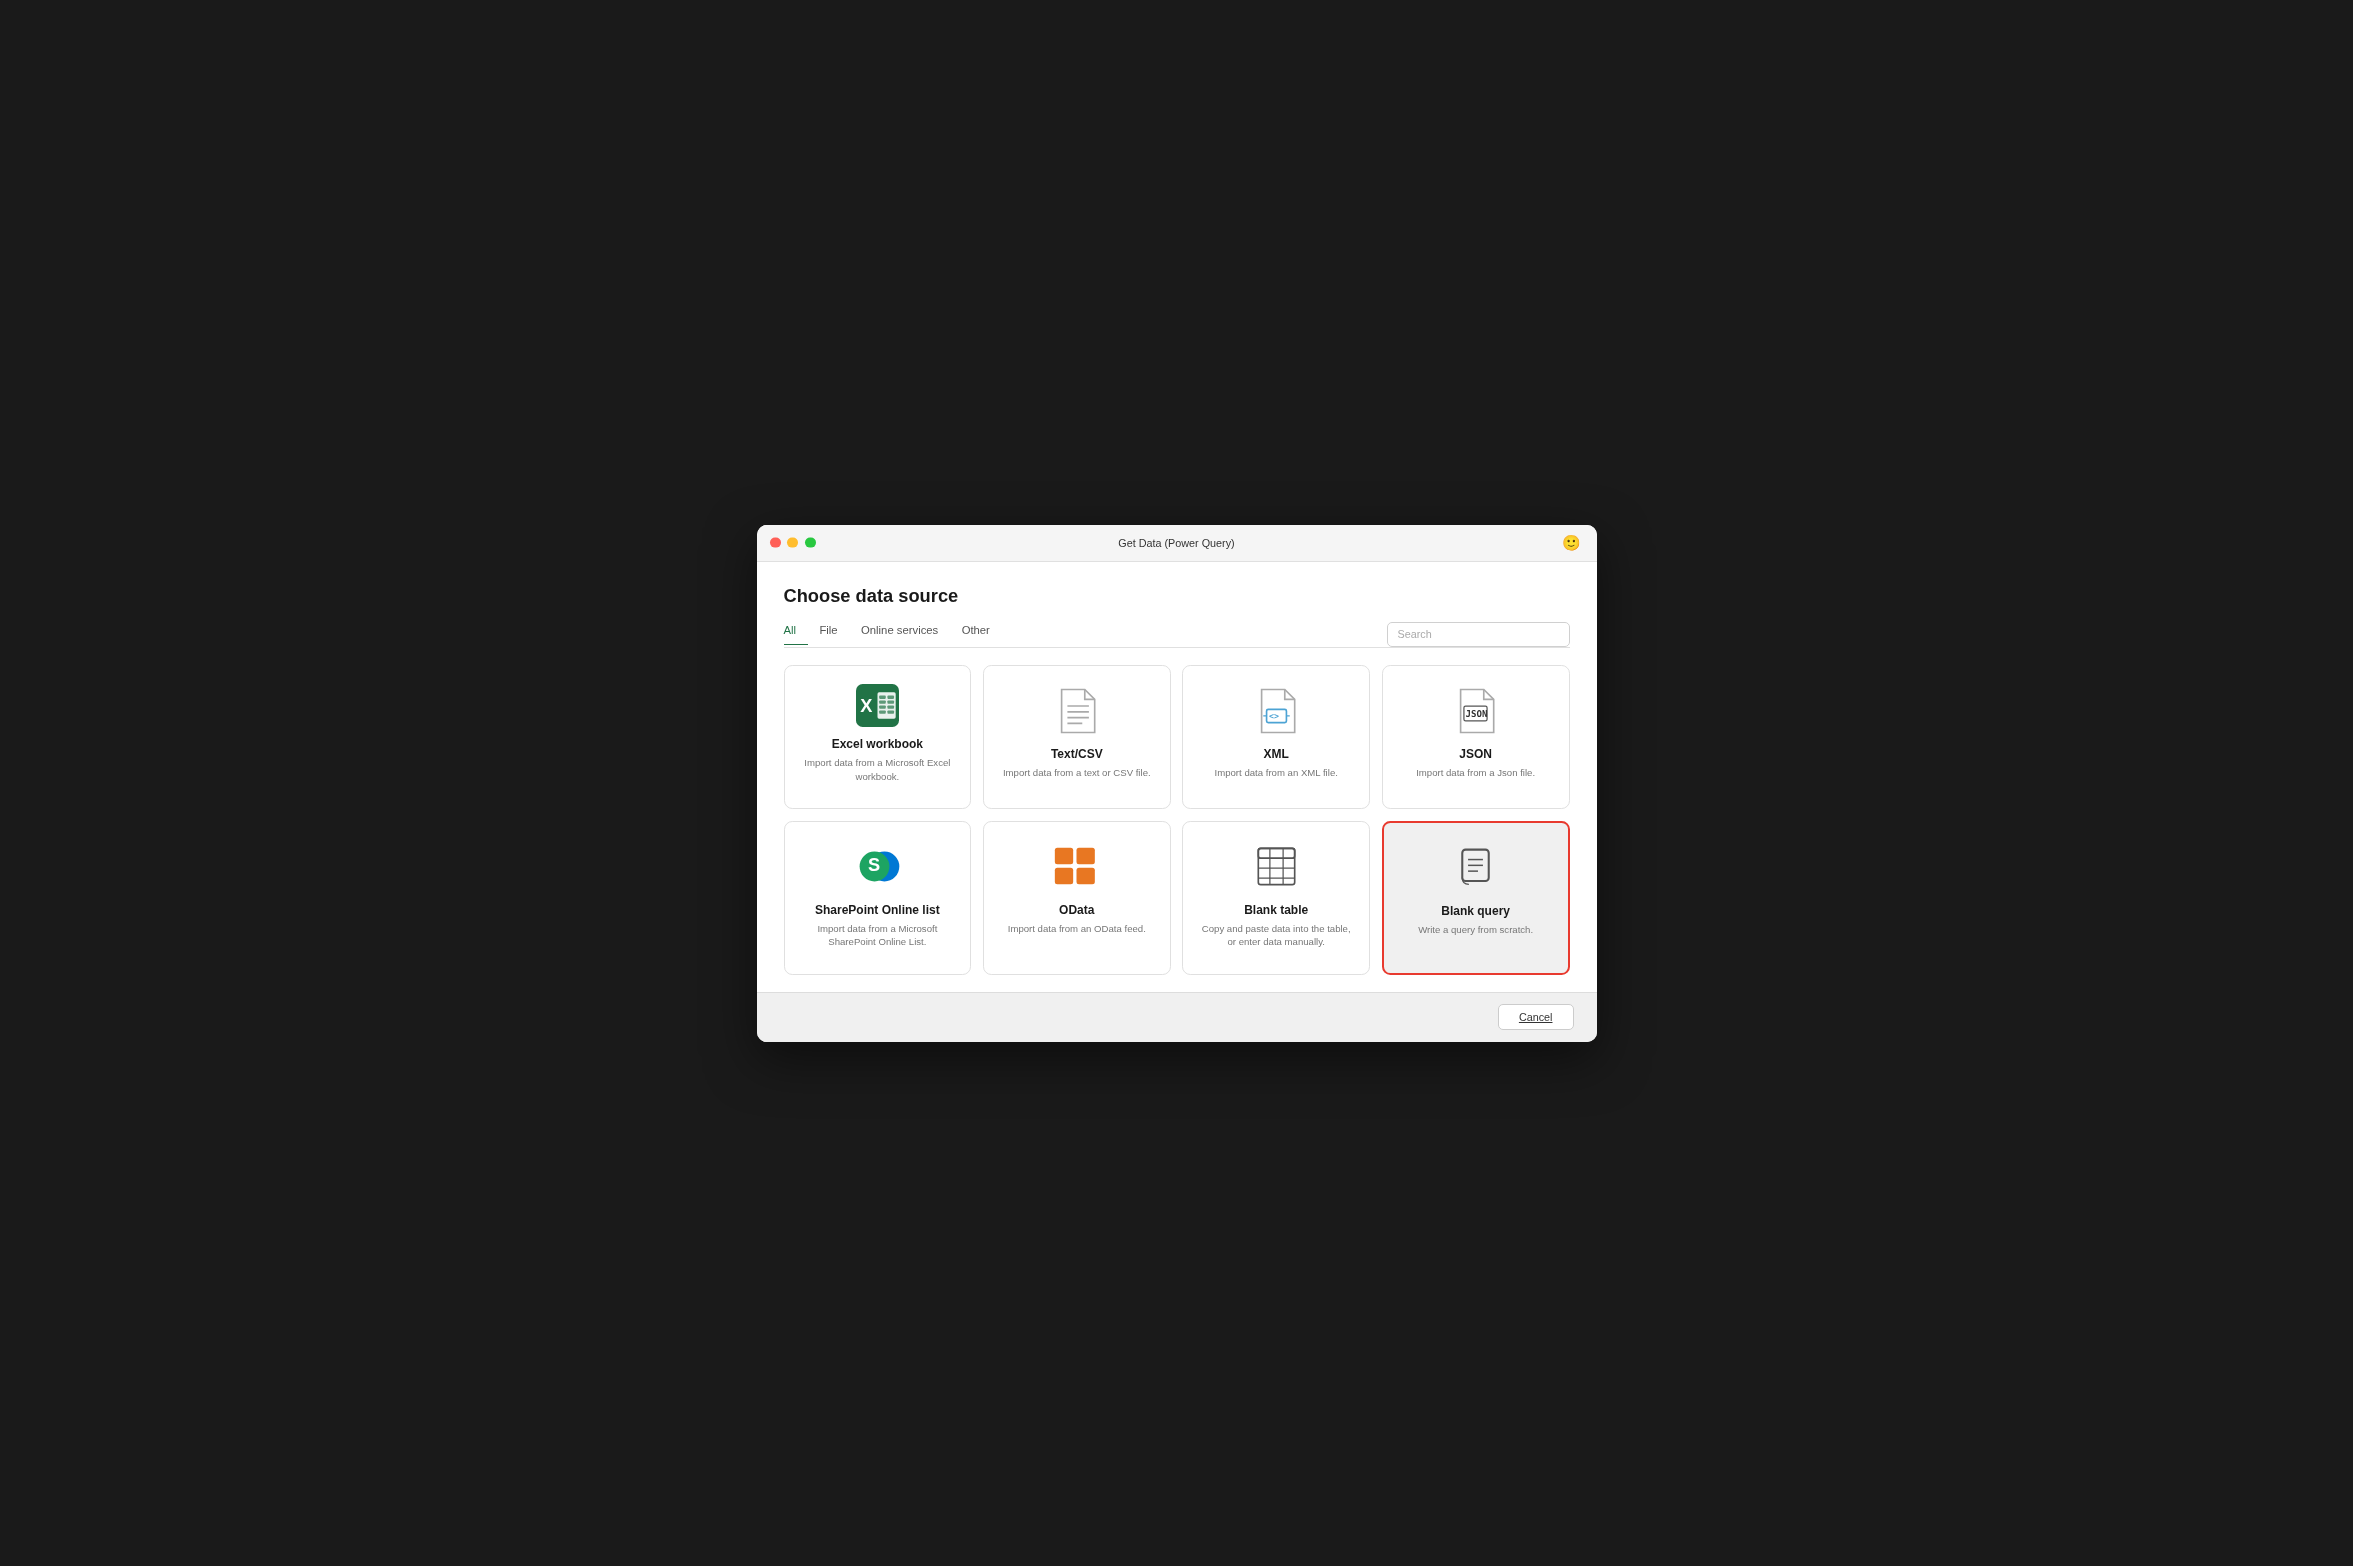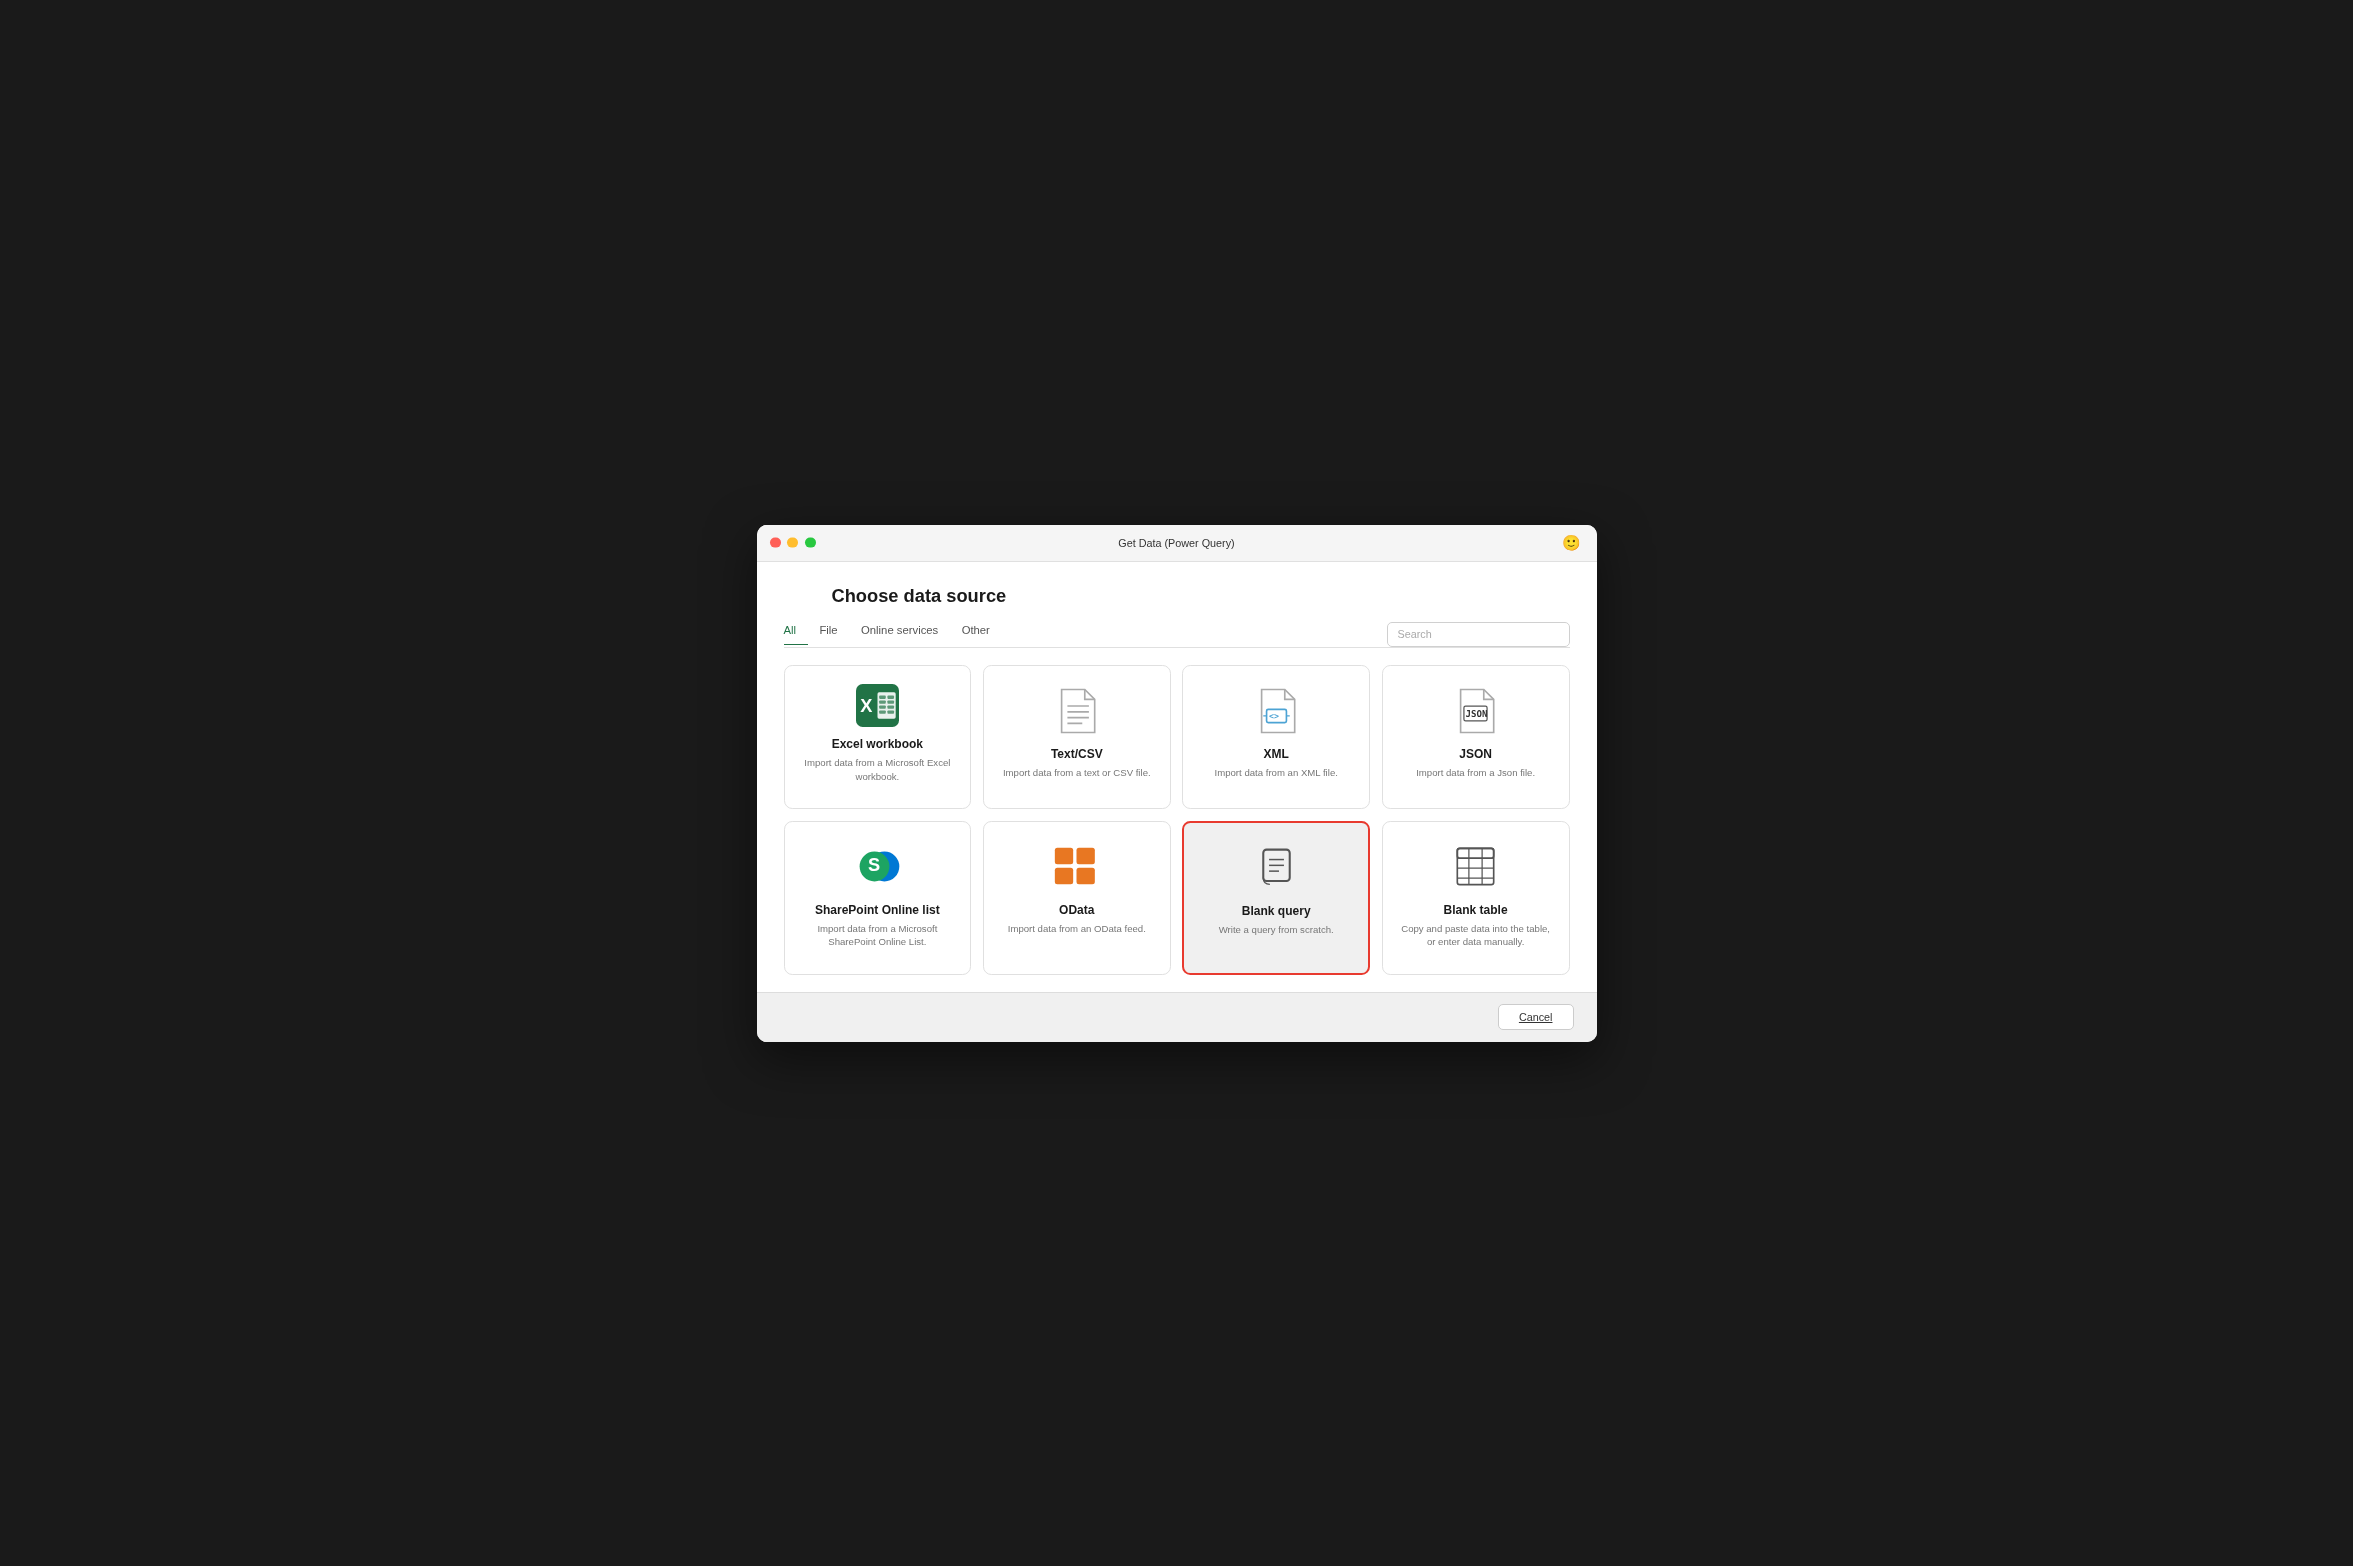--- a/index.html
+++ b/index.html
@@ -65,21 +65,20 @@
       flex: 1;
       padding: 23px 27px 16.7px;
       display: flex;
       flex-direction: column;
     }
     .page-title {
       font-size: 18.3px;
       font-weight: 600;
       color: #1a1a1a;
       margin-bottom: 15px;
-      margin-left: 48px;
     }
     .tabs-and-search {
       display: flex;
       align-items: center;
       justify-content: space-between;
       margin-bottom: 16.7px;
       border-bottom: 0.8px solid #e0e0e0;
     }
     .tabs {
       display: flex;
@@ -301,53 +300,53 @@
             <rect x="2" y="2" width="22" height="20" rx="3" fill="#e87722"></rect>
             <rect x="28" y="2" width="22" height="20" rx="3" fill="#e87722"></rect>
             <rect x="2" y="26" width="22" height="20" rx="3" fill="#e87722"></rect>
             <rect x="28" y="26" width="22" height="20" rx="3" fill="#e87722"></rect>
           </svg>
         </div>
         <div class="card-name">OData</div>
         <div class="card-desc">Import data from an OData feed.</div>
       </div>
 
-      <div class="card selected">
-        <div class="card-icon">
-          <svg width="43" height="48" viewBox="0 0 52 58" fill="none" xmlns="http://www.w3.org/2000/svg">
-
-            <rect x="10" y="8" width="32" height="38" rx="4" fill="none" stroke="#555" stroke-width="2.5"></rect>
-
-            <path d="M10 42 Q10 50 18 50 Q10 50 10 42Z" fill="#bbb" stroke="#555" stroke-width="1.5"></path>
-            <line x1="17" y1="20" x2="35" y2="20" stroke="#555" stroke-width="1.8"></line>
-            <line x1="17" y1="27" x2="35" y2="27" stroke="#555" stroke-width="1.8"></line>
-            <line x1="17" y1="34" x2="29" y2="34" stroke="#555" stroke-width="1.8"></line>
-          </svg>
-        </div>
-        <div class="card-name">Blank query</div>
-        <div class="card-desc">Write a query from scratch.</div>
-      </div>
-
       <div class="card">
         <div class="card-icon">
           <svg width="43" height="43" viewBox="0 0 52 52" fill="none" xmlns="http://www.w3.org/2000/svg">
             <rect x="4" y="4" width="44" height="44" rx="3" fill="none" stroke="#555" stroke-width="2"></rect>
 
             <rect x="4" y="4" width="44" height="12" rx="3" fill="none" stroke="#555" stroke-width="2"></rect>
             <line x1="4" y1="16" x2="48" y2="16" stroke="#555" stroke-width="1.5"></line>
             <line x1="4" y1="28" x2="48" y2="28" stroke="#555" stroke-width="1.5"></line>
             <line x1="4" y1="40" x2="48" y2="40" stroke="#555" stroke-width="1.5"></line>
             <line x1="18" y1="4" x2="18" y2="48" stroke="#555" stroke-width="1.5"></line>
             <line x1="34" y1="4" x2="34" y2="48" stroke="#555" stroke-width="1.5"></line>
           </svg>
         </div>
         <div class="card-name">Blank table</div>
         <div class="card-desc">Copy and paste data into the table, or enter data manually.</div>
       </div>
 
+      <div class="card selected">
+        <div class="card-icon">
+          <svg width="43" height="48" viewBox="0 0 52 58" fill="none" xmlns="http://www.w3.org/2000/svg">
+
+            <rect x="10" y="8" width="32" height="38" rx="4" fill="none" stroke="#555" stroke-width="2.5"></rect>
+
+            <path d="M10 42 Q10 50 18 50 Q10 50 10 42Z" fill="#bbb" stroke="#555" stroke-width="1.5"></path>
+            <line x1="17" y1="20" x2="35" y2="20" stroke="#555" stroke-width="1.8"></line>
+            <line x1="17" y1="27" x2="35" y2="27" stroke="#555" stroke-width="1.8"></line>
+            <line x1="17" y1="34" x2="29" y2="34" stroke="#555" stroke-width="1.8"></line>
+          </svg>
+        </div>
+        <div class="card-name">Blank query</div>
+        <div class="card-desc">Write a query from scratch.</div>
+      </div>
+
     </div>
   </div>
 
   <div class="footer">
     <button class="cancel-btn">Cancel</button>
   </div>
 
 </div>
 
 

